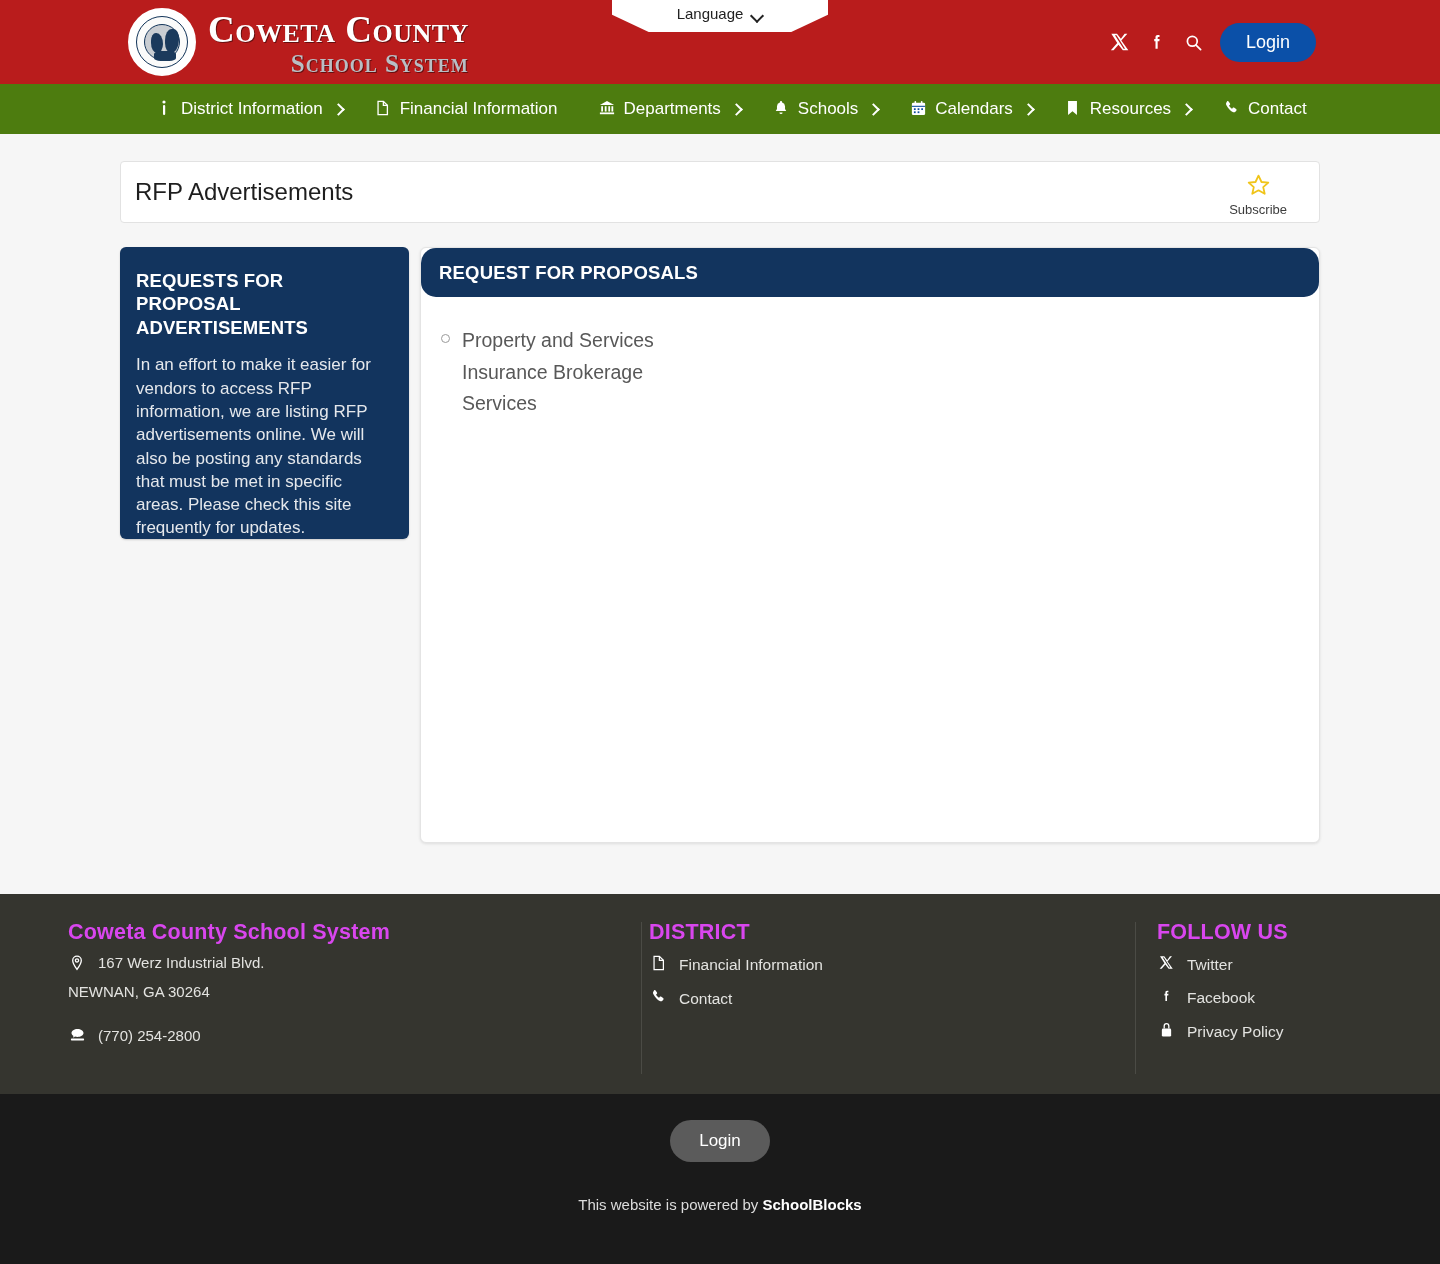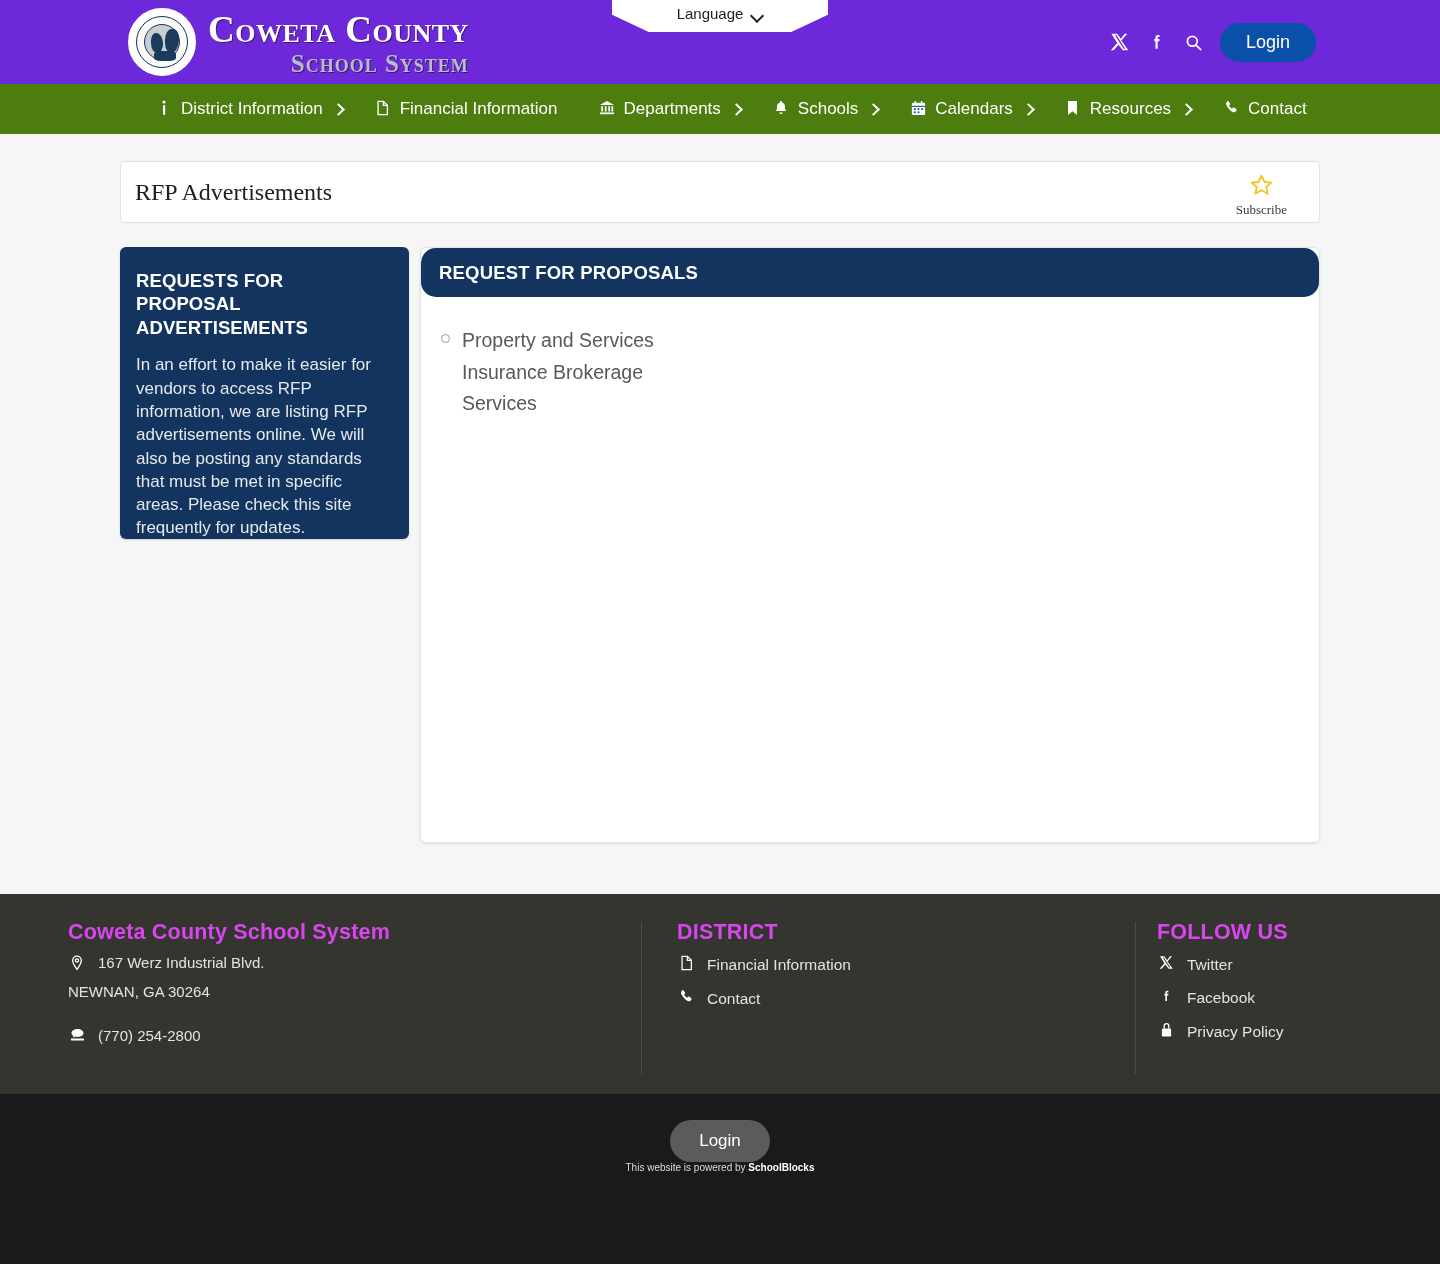--- a/index.html
+++ b/index.html
@@ -8,21 +8,21 @@
     height: 1264px;
     font-family: "Liberation Sans", sans-serif;
     background: #f6f6f6;
     overflow: hidden;
   }
 
   
   .topbar {
     position: relative;
     height: 84px;
-    background: #6d28d9;
+    background: #b91c1c;
     display: flex;
     align-items: center;
   }
   .brand {
     display: flex;
     align-items: center;
     margin-left: 128px;
     gap: 12px;
   }
   .seal {
@@ -165,21 +165,20 @@
     margin-top: 27px;
     background: #ffffff;
     border: 1px solid #e2e2e2;
     border-radius: 4px;
     height: 62px;
     display: flex;
     align-items: center;
     justify-content: space-between;
     padding: 0 14px 0 14px;
     position: relative;
-    font-family: Liberation Serif, serif;
   }
   .page-title { font-size: 24px; color: #1e1e1e; font-weight: normal; }
   .subscribe {
     display: flex;
     flex-direction: column;
     align-items: center;
     cursor: pointer;
     margin-right: 18px;
     margin-top: 6px;
   }
@@ -271,21 +270,21 @@
     padding: 26px 0 0 0;
   }
   .footer-inner {
     display: flex;
     padding-left: 68px;
     position: relative;
     height: 100%;
   }
   .fcol { position: relative; }
   .fcol-1 { width: 573px; }
-  .fcol-2 { width: 494px; padding-left: 36px; }
+  .fcol-2 { width: 494px; padding-left: 8px; }
   .fcol-3 { width: 300px; padding-left: 22px; }
   .fcol-2::before, .fcol-3::before {
     content: "";
     position: absolute;
     left: 0; top: 2px;
     width: 1px; height: 152px;
     background: #4b4b45;
   }
   .footer h3 {
     color: #d946ef;
@@ -337,22 +336,23 @@
     background: #5b5b5b;
     color: #ffffff;
     border: none;
     border-radius: 22px;
     font-size: 17px;
     padding: 11px 29px;
     cursor: pointer;
     font-family: "Liberation Sans", sans-serif;
   }
   .powered {
+    margin-top: 34px;
     color: #dcdcdc;
-    font-size: 10px;
+    font-size: 15px;
   }
   .powered b { color: #ffffff; }
 </style>
 </head>
 <body>
 
 <div class="topbar">
 
   <div class="brand">
     <div class="seal">

